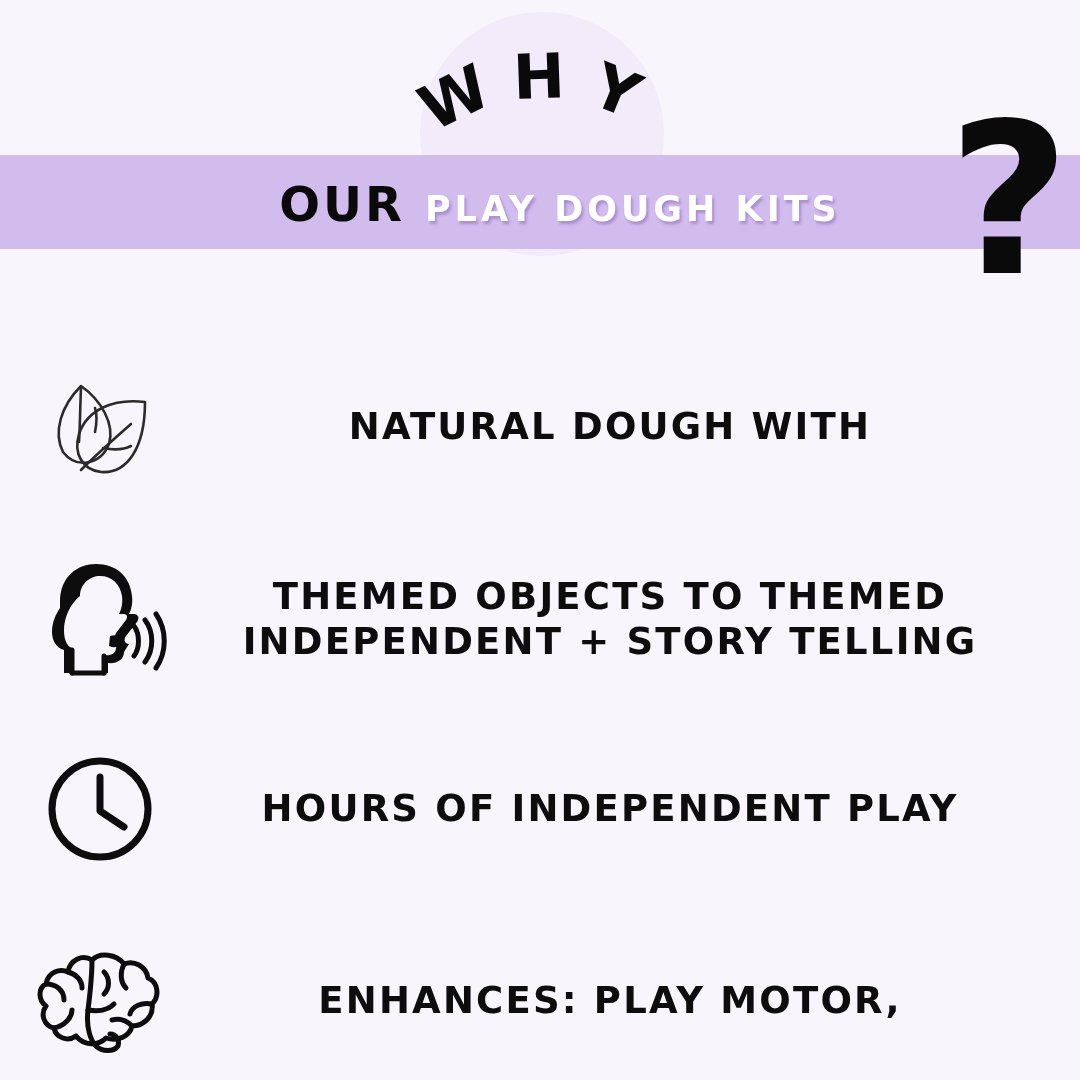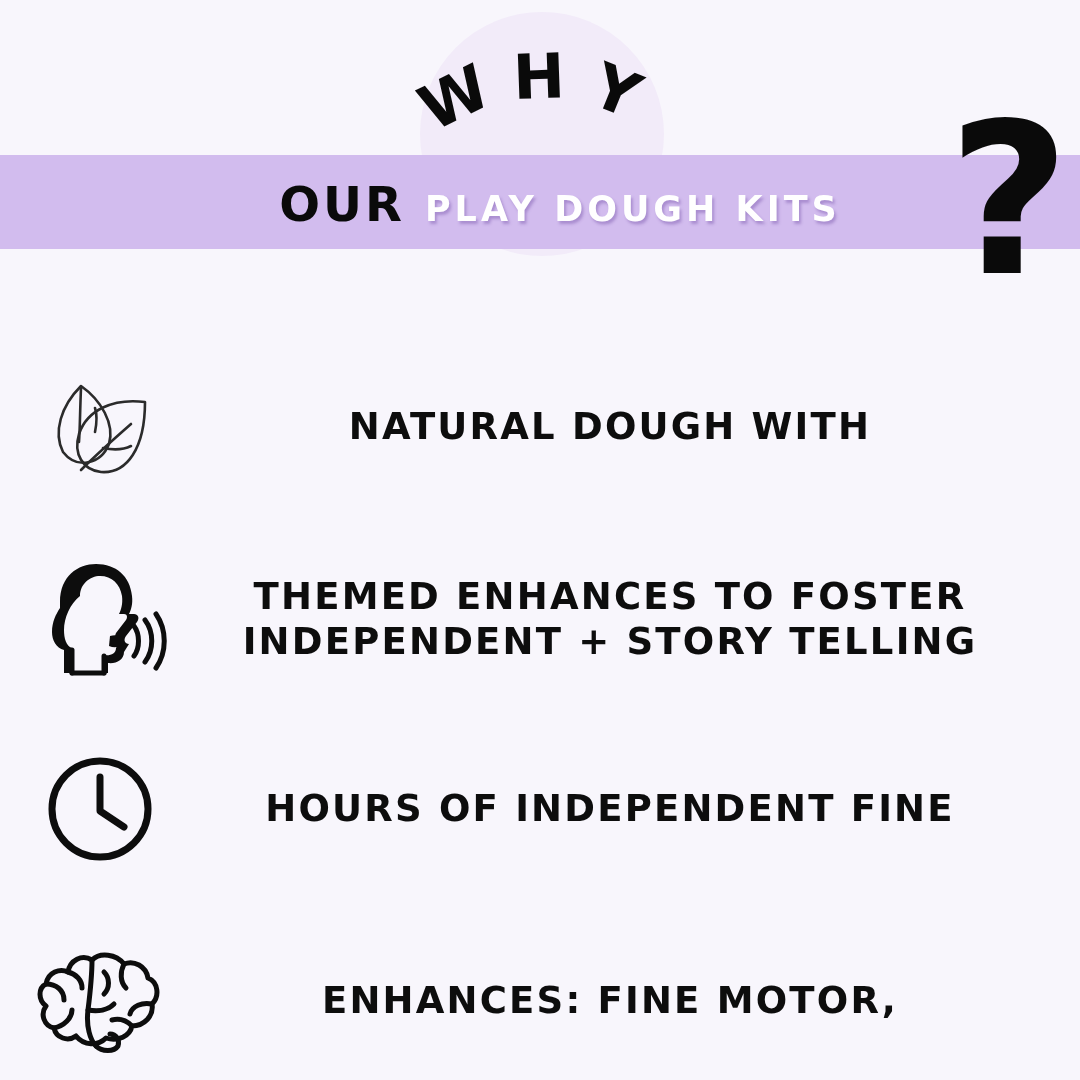--- a/index.html
+++ b/index.html
@@ -193,34 +193,34 @@
           <path d="M42 113 L74 113" stroke="#0d0d0d" stroke-width="5" stroke-linecap="round"></path>
 
           <path d="M80 76 C88 74 94 77 94 81 C94 86 86 89 79 86 Z" fill="#0d0d0d"></path>
 
           <path d="M104 66 C110 74 110 88 104 96" stroke="#0d0d0d" stroke-width="5" stroke-linecap="round"></path>
           <path d="M115 60 C124 72 124 90 115 102" stroke="#0d0d0d" stroke-width="5" stroke-linecap="round"></path>
           <path d="M126 54 C137 70 137 92 126 108" stroke="#0d0d0d" stroke-width="5" stroke-linecap="round"></path>
         </svg>
       </div>
       <div class="feature-text">
-        <span class="line">THEMED ENHANCES TO FOSTER</span>
+        <span class="line">THEMED OBJECTS TO THEMED</span>
         <span class="line">INDEPENDENT + STORY TELLING</span>
       </div>
     </div>
 
     <div class="feature-row row-clock">
       <div class="feature-icon">
         <svg width="116" height="116" viewBox="0 0 116 116" fill="none" stroke="#0d0d0d" stroke-width="7" stroke-linecap="round" stroke-linejoin="round">
           <circle cx="58" cy="58" r="48"></circle>
           <path d="M58 26 L58 60 L82 76"></path>
         </svg>
       </div>
       <div class="feature-text">
-        <span class="line">HOURS OF INDEPENDENT FINE</span>
+        <span class="line">HOURS OF INDEPENDENT PLAY</span>
       </div>
     </div>
 
     <div class="feature-row row-brain">
       <div class="feature-icon">
         <svg width="132" height="118" viewBox="0 0 132 118" fill="none" stroke="#0d0d0d" stroke-width="5" stroke-linecap="round" stroke-linejoin="round">
           <path d="M34 30 C26 26 14 30 12 42 C4 46 4 58 12 64 C6 72 10 84 20 86
                    C22 96 34 100 42 94 C50 104 64 104 72 96
                    C84 100 96 94 98 84 C110 84 120 74 118 62
                    C126 54 124 40 114 36 C112 24 100 18 90 22
@@ -231,18 +231,18 @@
           <path d="M20 86 C30 84 38 76 38 68"></path>
           <path d="M90 22 C86 30 86 40 92 46"></path>
           <path d="M118 62 C108 60 98 64 96 72"></path>
           <path d="M98 84 C92 78 86 76 78 78"></path>
           <path d="M54 68 C64 70 74 68 80 62"></path>
           <path d="M70 30 C76 36 76 46 70 52"></path>
           <path d="M62 104 C68 110 80 110 84 104 C86 98 82 92 76 92"></path>
         </svg>
       </div>
       <div class="feature-text">
-        <span class="line">ENHANCES: FINE MOTOR,</span>
+        <span class="line">ENHANCES: PLAY MOTOR,</span>
       </div>
     </div>
 
   </div>
 </div>
 
 </body></html>

